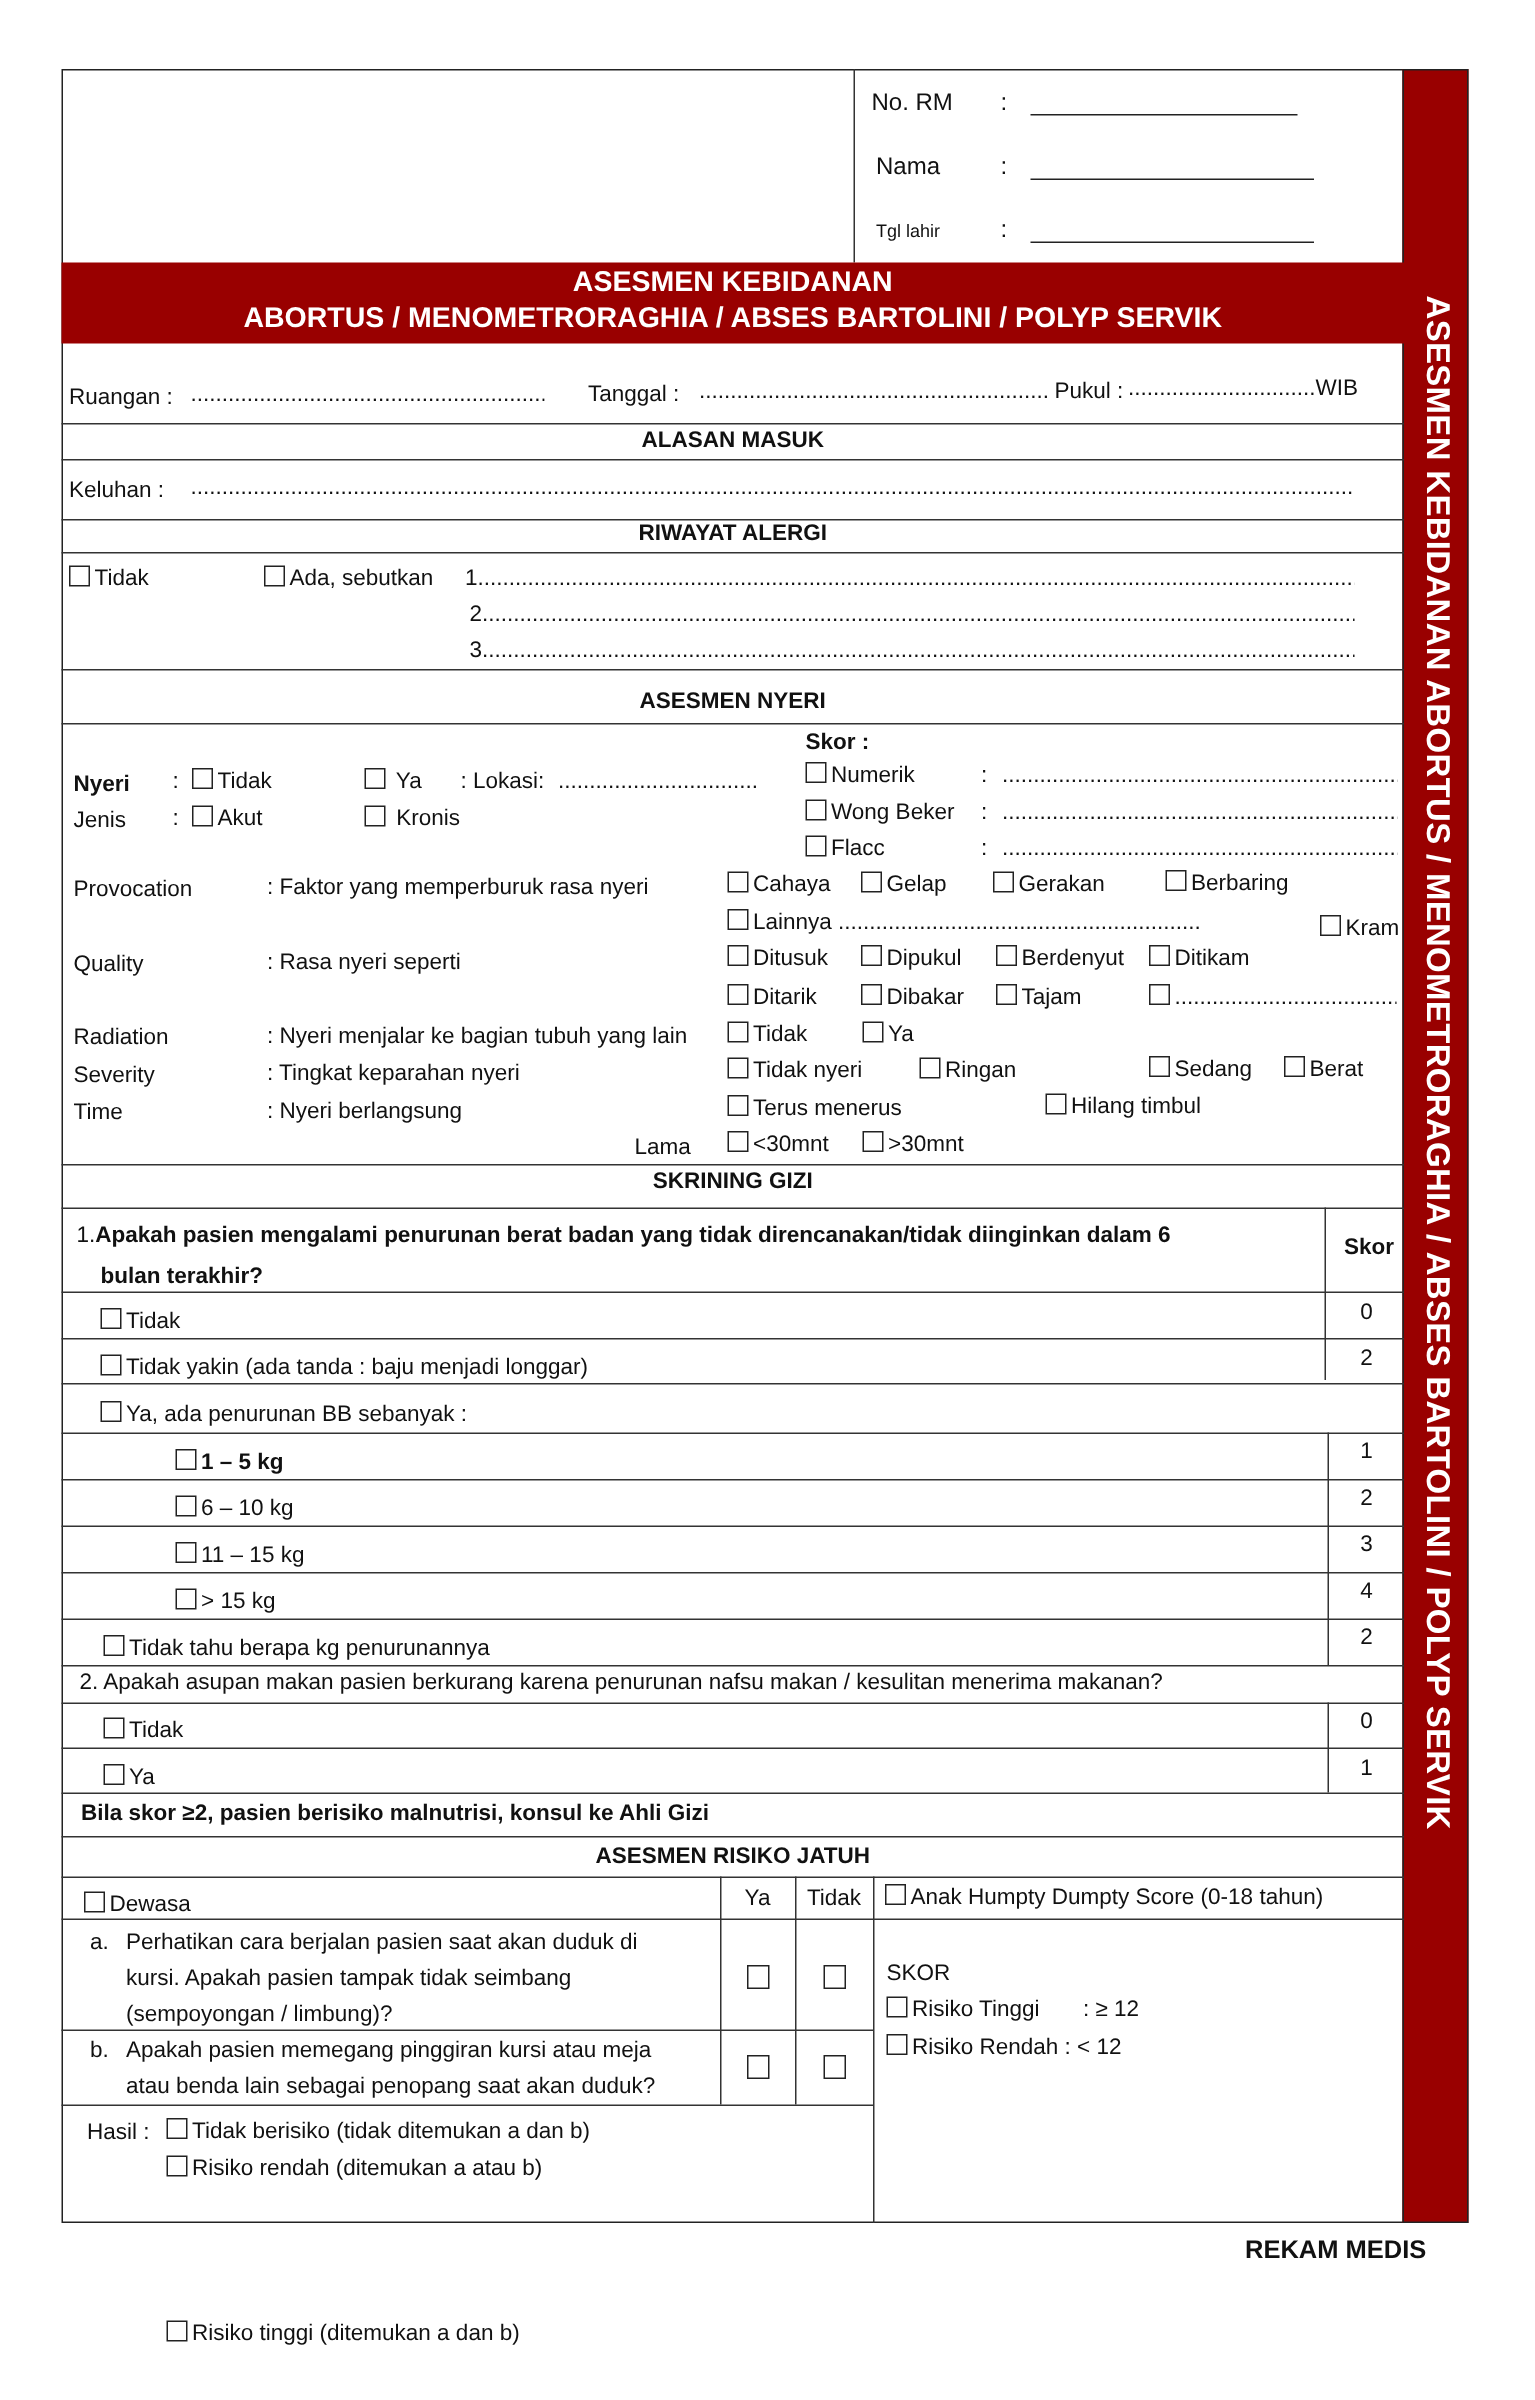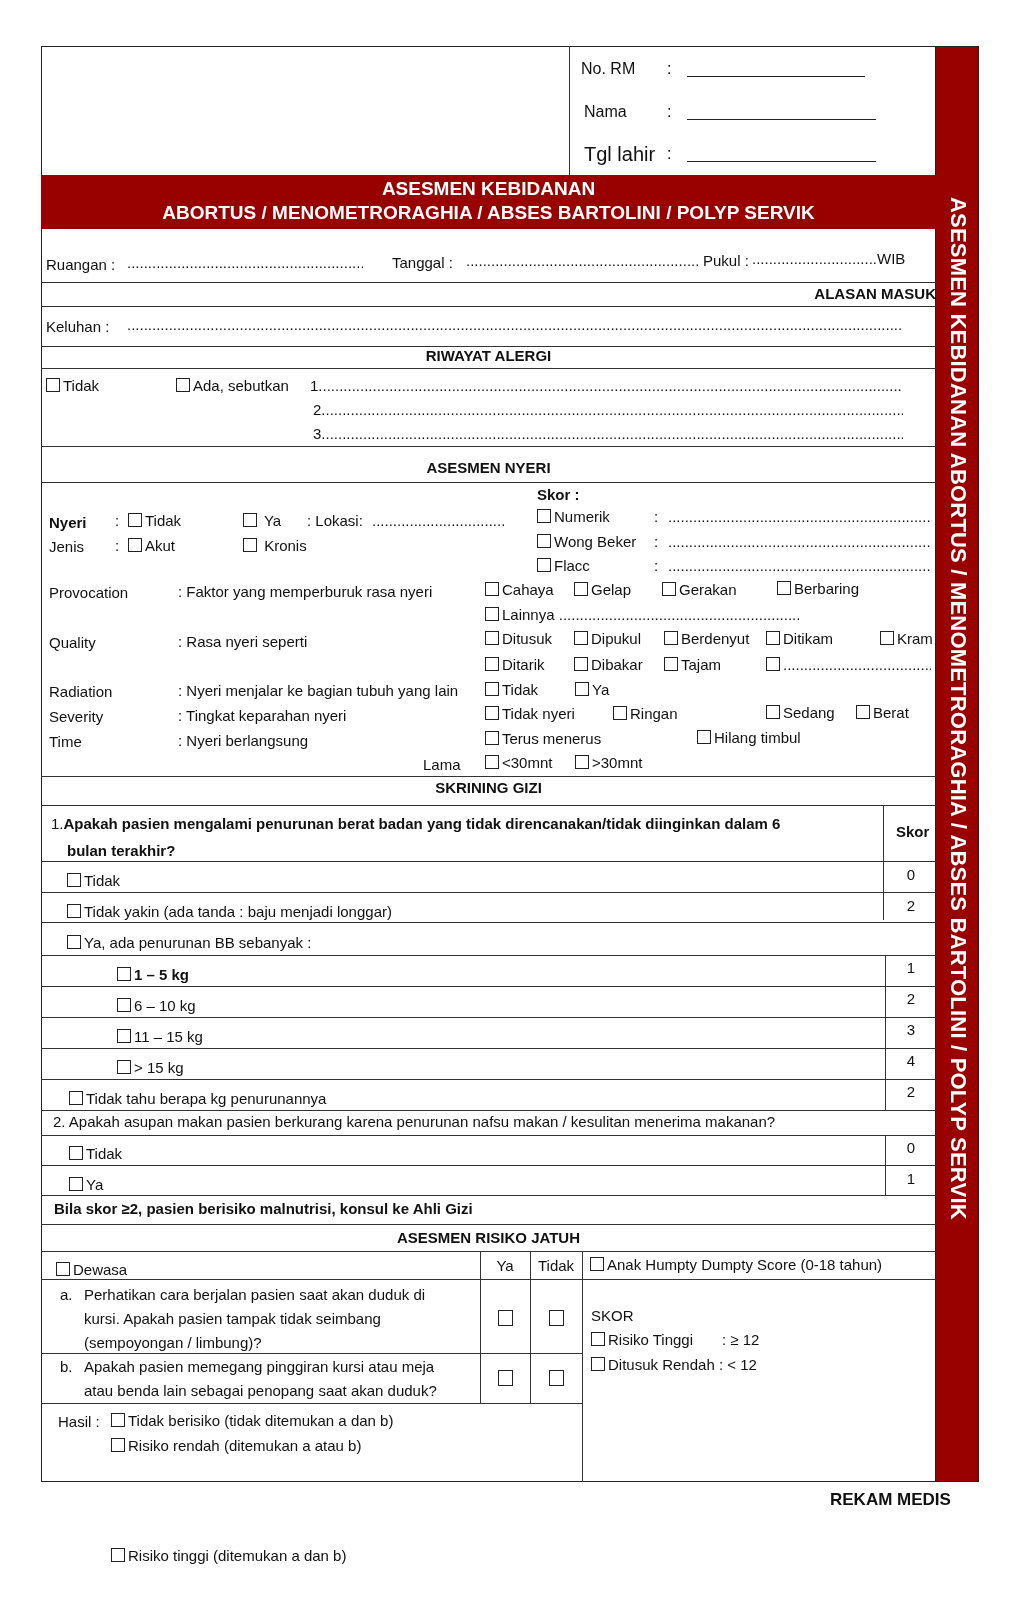--- a/index.html
+++ b/index.html
@@ -29,39 +29,39 @@
   <div class="sidebar-text">ASESMEN KEBIDANAN ABORTUS / MENOMETRORAGHIA / ABSES BARTOLINI / POLYP SERVIK</div>
 </div>
 
 <div class="vline" style="left:569px; top:46px; height:129px;"></div>
 <div class="txt" style="left:581px; top:60px; font-size:16px;">No. RM</div>
 <div class="txt" style="left:667px; top:60px; font-size:16px;">:</div>
 <div class="uline" style="left:687px; top:76px; width:178px;"></div>
 <div class="txt" style="left:584px; top:103px; font-size:16px;">Nama</div>
 <div class="txt" style="left:667px; top:103px; font-size:16px;">:</div>
 <div class="uline" style="left:687px; top:119px; width:189px;"></div>
-<div class="txt" style="left:584px; top:145px; font-size:20px;">Tgl lahir</div>
+<div class="txt" style="left:584px; top:145px; font-size:12px;">Tgl lahir</div>
 <div class="txt" style="left:667px; top:145px; font-size:16px;">:</div>
 <div class="uline" style="left:687px; top:161px; width:189px;"></div>
 
 <div class="title-band">
   <div class="t1">ASESMEN KEBIDANAN</div>
   <div class="t2">ABORTUS / MENOMETRORAGHIA / ABSES BARTOLINI / POLYP SERVIK</div>
 </div>
 
 <div class="txt" style="left:46px; top:256px;">Ruangan :</div>
 <div class="txt dots" style="left:127px; top:254px; width:236px;">.......................................................................</div>
 <div class="txt" style="left:392px; top:254px;">Tanggal :</div>
 <div class="txt dots" style="left:466px; top:252px; width:234px;">.......................................................................</div>
 <div class="txt" style="left:703px; top:252px;">Pukul :</div>
 <div class="txt dots" style="left:752px; top:250px; width:124px;">........................................</div>
 <div class="txt" style="left:877px; top:250px;">WIB</div>
 <div class="hline" style="left:41px; top:282px; width:895px;"></div>
 
-<div class="sec" style="left:41px; top:285px; width:895px;text-align:right;">ALASAN MASUK</div>
+<div class="sec" style="left:41px; top:285px; width:895px;">ALASAN MASUK</div>
 <div class="hline" style="left:41px; top:306px; width:895px;"></div>
 <div class="txt" style="left:46px; top:318px;">Keluhan :</div>
 <div class="txt dots" style="left:127px; top:316px; width:776px;">..............................................................................................................................................................................................................................................................</div>
 <div class="hline" style="left:41px; top:346px; width:895px;"></div>
 
 <div class="sec" style="left:41px; top:347px; width:895px;">RIWAYAT ALERGI</div>
 <div class="hline" style="left:41px; top:368px; width:895px;"></div>
 <div class="txt" style="left:46px; top:377px;"><span class="cb"></span><span>Tidak</span></div>
 <div class="txt" style="left:176px; top:377px;"><span class="cb"></span><span>Ada, sebutkan</span></div>
 <div class="txt" style="left:310px; top:377px;"><span>1</span><span class="dots" style="width:585px;">.........................................................................................................................................................................................</span></div>
@@ -101,21 +101,21 @@
 <div class="txt" style="left:662px; top:581px;"><span class="cb"></span><span>Gerakan</span></div>
 <div class="txt" style="left:777px; top:580px;"><span class="cb"></span><span>Berbaring</span></div>
 <div class="txt" style="left:485px; top:606px;"><span class="cb"></span><span>Lainnya</span> <span class="dots" style="width:242px; vertical-align:top;">..........................................................................</span></div>
 
 <div class="txt" style="left:49px; top:634px;">Quality</div>
 <div class="txt" style="left:178px; top:633px;">: Rasa nyeri seperti</div>
 <div class="txt" style="left:485px; top:630px;"><span class="cb"></span><span>Ditusuk</span></div>
 <div class="txt" style="left:574px; top:630px;"><span class="cb"></span><span>Dipukul</span></div>
 <div class="txt" style="left:664px; top:630px;"><span class="cb"></span><span>Berdenyut</span></div>
 <div class="txt" style="left:766px; top:630px;"><span class="cb"></span><span>Ditikam</span></div>
-<div class="txt" style="left:864px; top:630px;padding-left:16px;"><span class="cb"></span><span>Kram</span></div>
+<div class="txt" style="left:864px; top:610px;padding-left:16px;"><span class="cb"></span><span>Kram</span></div>
 <div class="txt" style="left:485px; top:656px;"><span class="cb"></span><span>Ditarik</span></div>
 <div class="txt" style="left:574px; top:656px;"><span class="cb"></span><span>Dibakar</span></div>
 <div class="txt" style="left:664px; top:656px;"><span class="cb"></span><span>Tajam</span></div>
 <div class="txt" style="left:766px; top:656px;"><span class="cb"></span><span class="dots" style="width:148px; vertical-align:top;">..............................................</span></div>
 
 <div class="txt" style="left:49px; top:683px;">Radiation</div>
 <div class="txt" style="left:178px; top:682px;">: Nyeri menjalar ke bagian tubuh yang lain</div>
 <div class="txt" style="left:485px; top:681px;"><span class="cb"></span><span>Tidak</span></div>
 <div class="txt" style="left:575px; top:681px;"><span class="cb"></span><span>Ya</span></div>
 
@@ -216,20 +216,20 @@
 
 <div class="txt" style="left:60px; top:1358px;">b.</div>
 <div class="txt" style="left:84px; top:1358px;">Apakah pasien memegang pinggiran kursi atau meja</div>
 <div class="txt" style="left:84px; top:1382px;">atau benda lain sebagai penopang saat akan duduk?</div>
 <div class="cbx" style="left:498px; top:1370px; width:15px; height:16px;"></div>
 <div class="cbx" style="left:549px; top:1370px; width:15px; height:16px;"></div>
 
 <div class="txt" style="left:591px; top:1307px;">SKOR</div>
 <div class="txt" style="left:591px; top:1331px;"><span class="cb"></span><span>Risiko Tinggi</span></div>
 <div class="txt" style="left:722px; top:1331px;">: ≥ 12</div>
-<div class="txt" style="left:591px; top:1356px;"><span class="cb"></span><span>Ditusuk Rendah</span><span> </span><span>: &lt; 12</span></div>
+<div class="txt" style="left:591px; top:1356px;"><span class="cb"></span><span>Risiko Rendah</span><span> </span><span>: &lt; 12</span></div>
 
 <div class="txt" style="left:58px; top:1413px;">Hasil :</div>
 <div class="txt" style="left:111px; top:1412px;"><span class="cb"></span><span>Tidak berisiko (tidak ditemukan a dan b)</span></div>
 <div class="txt" style="left:111px; top:1437px;"><span class="cb"></span><span>Risiko rendah (ditemukan a atau b)</span></div>
 <div class="txt" style="left:111px; top:1547px;"><span class="cb"></span><span>Risiko tinggi (ditemukan a dan b)</span></div>
 
 <div class="txt bold" style="left:830px; top:1491px; font-size:17px;">REKAM MEDIS</div>
 
 </body></html>

